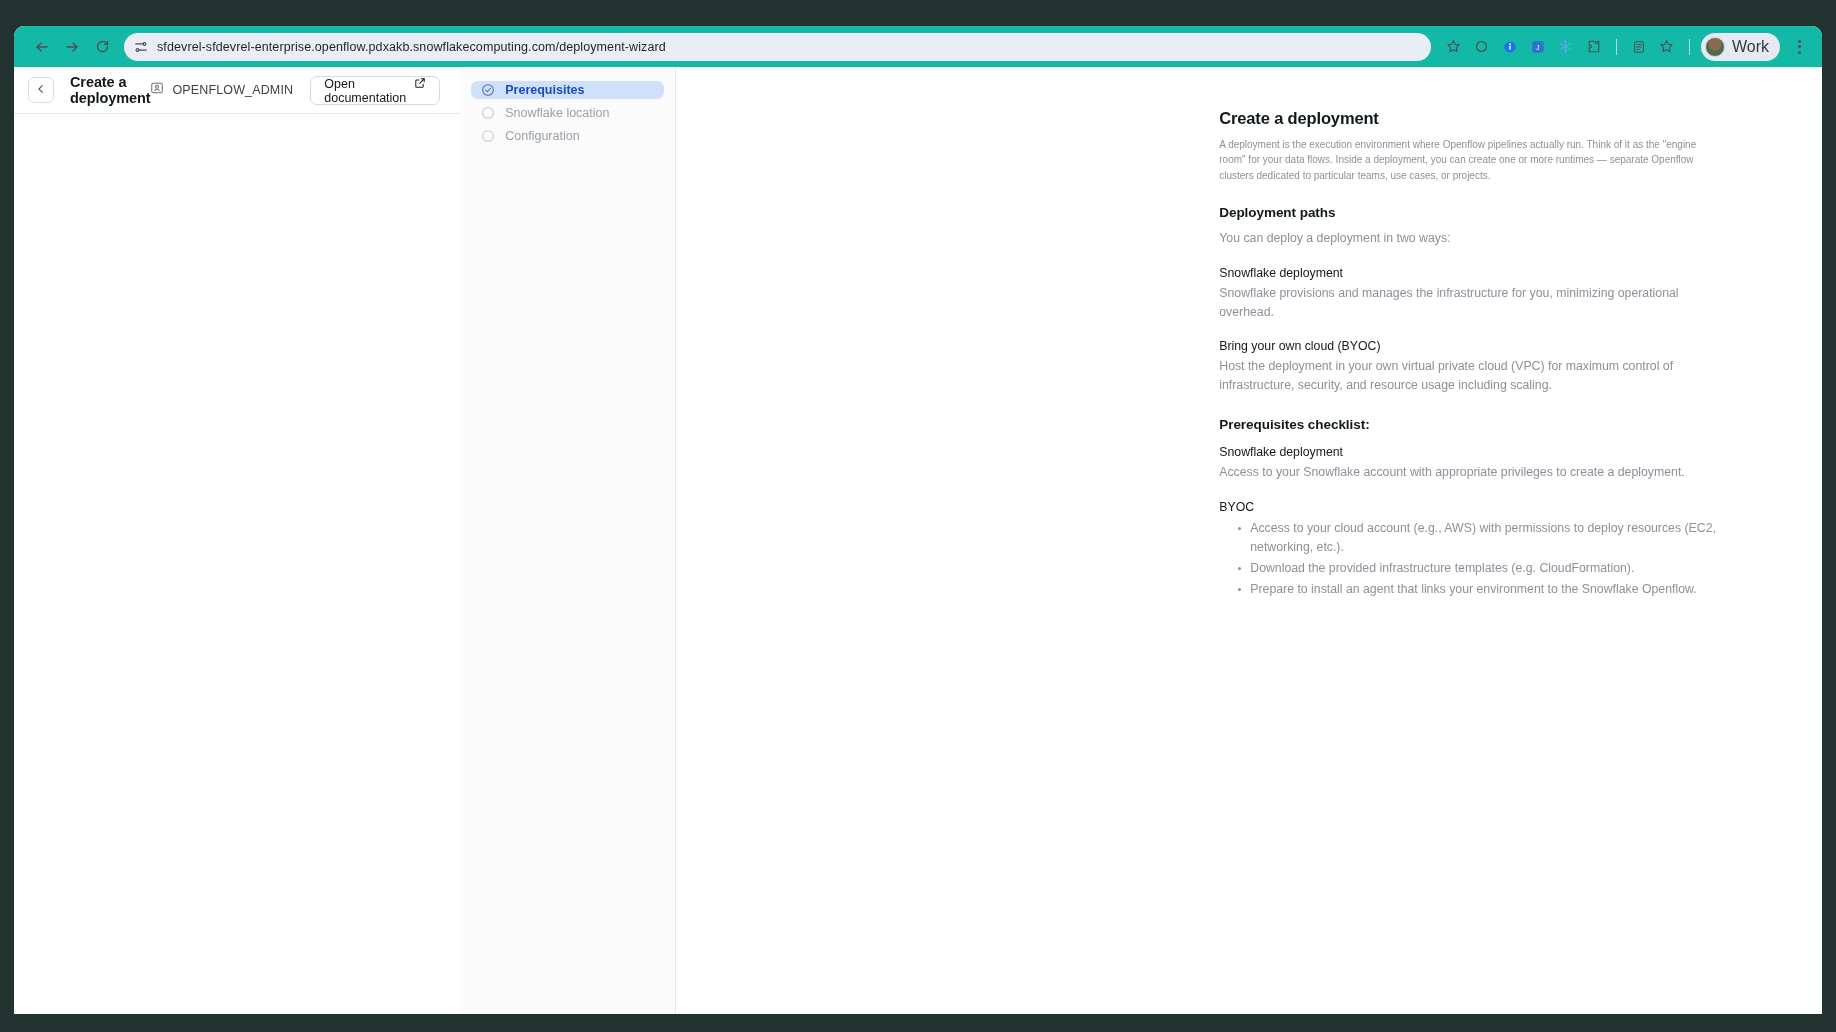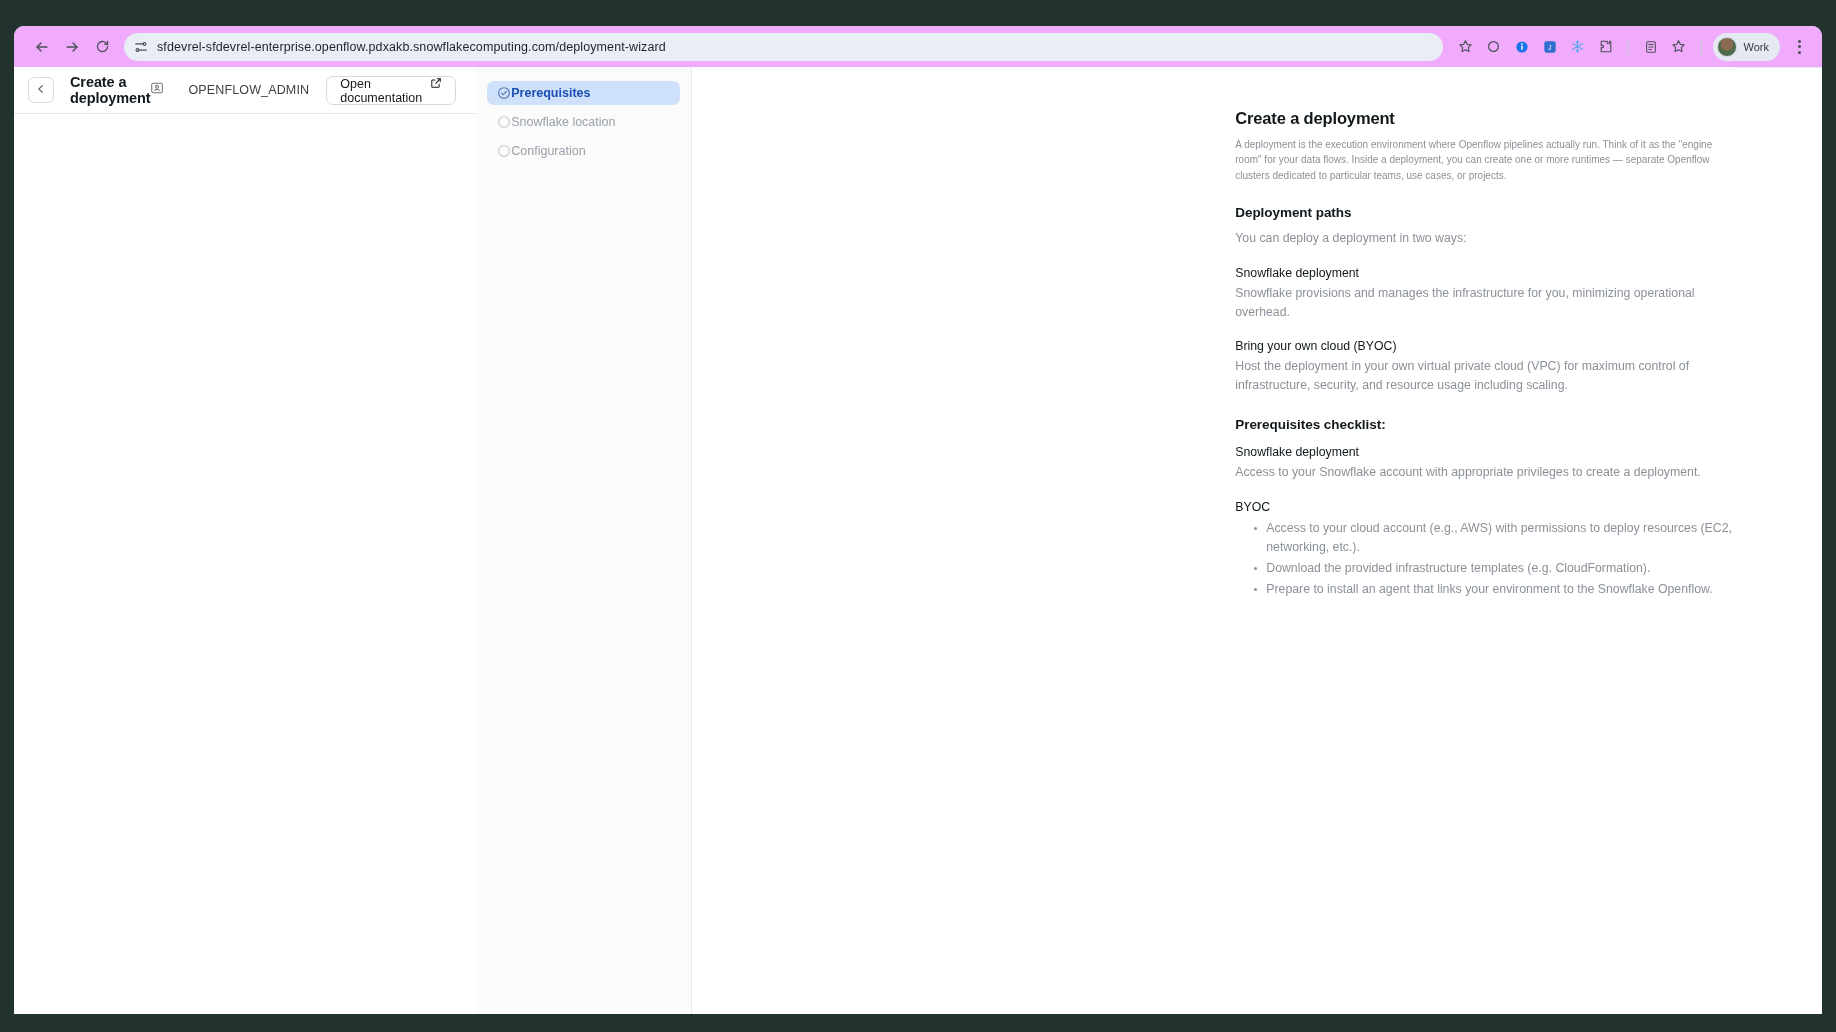--- a/index.html
+++ b/index.html
@@ -23,21 +23,21 @@
     width: 1808px; height: 988px;
     background: #ffffff;
     border-radius: 10px 10px 0 0;
     overflow: hidden;
     display: flex; flex-direction: column;
   }
 
   
   #toolbar {
     height: 41px; min-height: 41px;
-    background: #f0abfc;
+    background: #14b8a6;
     display: flex; align-items: center;
     padding: 0 10px 0 14px;
     gap: 2px;
   }
   .nav-btn {
     width: 28px; height: 28px;
     display: flex; align-items: center; justify-content: center;
     border-radius: 50%;
     color: #4a5056;
     flex: 0 0 auto;
@@ -76,21 +76,21 @@
     height: 28px; padding: 0 11px 0 4px;
     background: #e4e9f2; border-radius: 14px;
     flex: 0 0 auto;
     margin-left: 2px;
   }
   #profile-avatar {
     width: 20px; height: 20px; border-radius: 50%;
     background: radial-gradient(circle at 50% 35%, #8a6a52 0 42%, #4e6b4a 43% 100%);
     border: 1px solid #ccd3de;
   }
-  #profile-name { font-size: 11px; color: #343a40; }
+  #profile-name { font-size: 16px; color: #343a40; }
   #kebab {
     width: 26px; height: 26px; flex: 0 0 auto;
     display: flex; flex-direction: column; align-items: center; justify-content: center;
     gap: 2.5px; margin-left: 4px;
   }
   #kebab i { width: 3px; height: 3px; border-radius: 50%; background: #4a5056; display: block; }
 
   
   #viewport {
     flex: 1 1 auto;
@@ -119,42 +119,42 @@
   }
   #app-title {
     font-size: 14.5px; font-weight: bold; color: #11181c;
     margin-left: 16px;
     letter-spacing: -.1px;
   }
   #header-right {
     margin-left: auto;
     display: flex; align-items: center; gap: 17px;
   }
-  #role-chip { display: flex; align-items: center; gap: 24px; }
+  #role-chip { display: flex; align-items: center; gap: 8px; }
   #role-label { font-size: 12.5px; color: #3c4248; letter-spacing: .15px; }
   #open-docs {
     display: flex; align-items: flex-start; gap: 8px;
     height: 29px; padding: 0 13px;
     border: 1px solid #d5d9de; border-radius: 7px;
     background: #fff;
     font-size: 12.5px; color: #14191e;
   }
 
   
   #body-row { flex: 1 1 auto; display: flex; min-height: 0; }
 
   #sidebar {
     width: 216px; min-width: 216px;
     background: #fbfbfc;
     border-right: 1px solid #e6e8eb;
     padding: 14px 11px 0 11px;
   }
   .step {
-    display: flex; align-items: center; gap: 0;
-    height: 24px; padding: 0 10px;
+    display: flex; align-items: center; gap: 10px;
+    height: 18px; padding: 0 10px;
     border-radius: 7px;
     margin-bottom: 5px;
   }
   .step.active { background: #cfe0fb; }
   .step-icon { width: 14px; height: 14px; flex: 0 0 auto; display: flex; }
   .step-label { font-size: 12.5px; color: #9aa1a9; }
   .step.active .step-label { color: #1b4fb5; font-weight: bold; }
 
   #content {
     flex: 1 1 auto;

